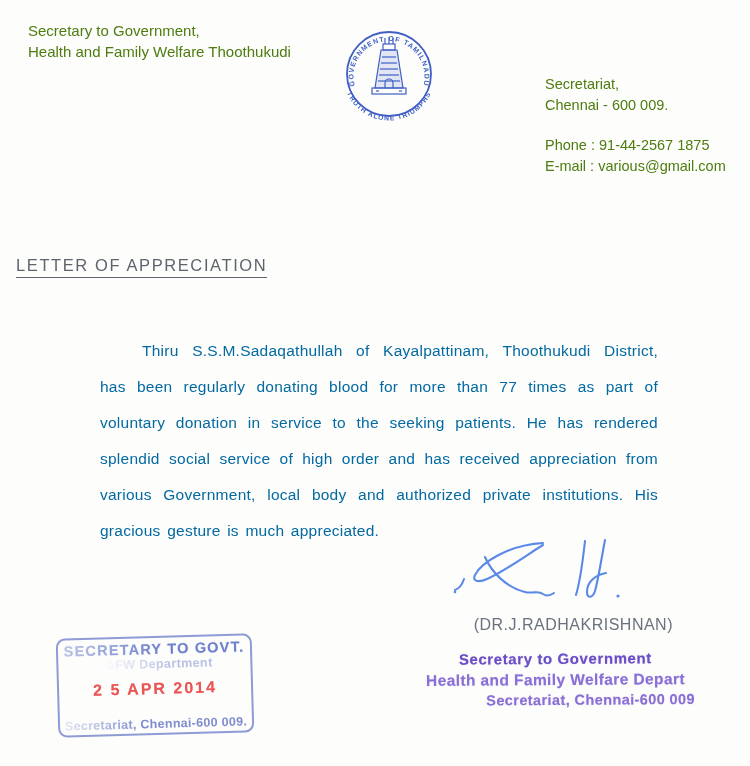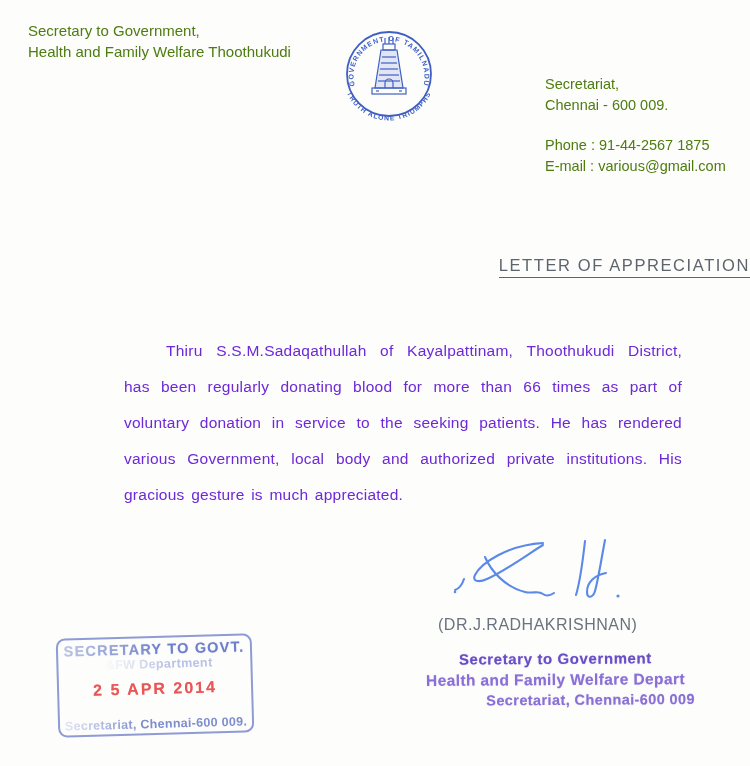--- a/index.html
+++ b/index.html
@@ -10,38 +10,38 @@
   }
   
   .officer{position:absolute;left:28px;top:20px;color:#5b74d2;}
   .officer .name{font-size:17px;font-weight:bold;color:#4a5ed0;letter-spacing:.2px;}
   .officer .name .ias{font-size:14px;}
   .officer .sub{font-size:15px;line-height:21px;color:#4d7c0f;}
   .contact{position:absolute;left:545px;top:26px;color:#4d7c0f;font-size:14.5px;line-height:21px;margin-top:48px;}
   .contact .grp2{margin-top:19px;}
   .emblem{position:absolute;left:334px;top:24px;}
   
-  .title-wrap{position:absolute;left:0;top:256px;width:750px;text-align:right;}
+  .title-wrap{position:absolute;left:0;top:256px;width:750px;text-align:left;}
   .title{
     display:inline-block;margin-left:16px;
     font-size:16.5px;letter-spacing:1.6px;color:#5d646d;
     border-bottom:1.5px solid #5d646d;padding-bottom:2px;
   }
   
-  .body-block{position:absolute;left:100px;top:336px;width:558px;color:#6d28d9;margin-left:24px;}
+  .body-block{position:absolute;left:100px;top:336px;width:558px;color:#0369a1;}
   .bl{
     font-size:15.5px;height:36px;line-height:30px;letter-spacing:.25px;word-spacing:2px;
     white-space:normal;
   }
   .bl.j{text-align:justify;text-align-last:justify;}
   .bl.ind{padding-left:42px;}
   
   .sig{position:absolute;left:442px;top:536px;}
   .signame{
-    position:absolute;left:438px;top:616px;width:235px;text-align:left;
+    position:absolute;left:438px;top:616px;width:235px;text-align:right;
     font-size:16px;letter-spacing:.5px;color:#6a737d;
   }
   
   .ostamp{
     position:absolute;left:398px;top:650px;width:315px;text-align:center;
     transform:rotate(-.4deg);
   }
   .ostamp .l1{font-size:15px;font-weight:bold;color:#6a4ec6;letter-spacing:.6px;
     text-shadow:0 0 1px rgba(106,78,198,.55);}
   .ostamp .l2{font-size:15.5px;font-weight:bold;color:#8a70d6;letter-spacing:.4px;margin-top:4px;
@@ -117,22 +117,23 @@
       <div>E-mail : various@gmail.com</div>
     </div>
   </div>
 
   <div class="title-wrap">
     <span class="title">LETTER OF APPRECIATION</span>
   </div>
 
   <div class="body-block">
     <div class="bl j ind">Thiru S.S.M.Sadaqathullah of Kayalpattinam, Thoothukudi District,</div>
-    <div class="bl j">has been regularly donating blood for more than 66 times as part of</div>
+    <div class="bl j">has been regularly donating blood for more than 77 times as part of</div>
     <div class="bl j">voluntary donation in service to the seeking patients. He has rendered</div>
+    <div class="bl j">splendid social service of high order and has received appreciation from</div>
     <div class="bl j">various Government, local body and authorized private institutions.  His</div>
     <div class="bl">gracious gesture is much appreciated.</div>
   </div>
 
   <svg class="sig" width="190" height="74" viewBox="0 0 190 74">
     <g stroke="#5b89e8" stroke-width="2.1" fill="none" stroke-linecap="round">
       <path d="M 22,43 q -3,9 -9,11"></path>
       <circle cx="13" cy="56" r="1.3" fill="#5b89e8" stroke="none"></circle>
       <path d="M 101,7 C 66,9 39,27 33,39 C 30,45 36,47 45,43 C 65,34 89,16 101,9"></path>
       <path d="M 43,21 C 49,35 63,51 83,56 C 91,58 96,54 101,58 C 105,61 109,59 112,57"></path>

